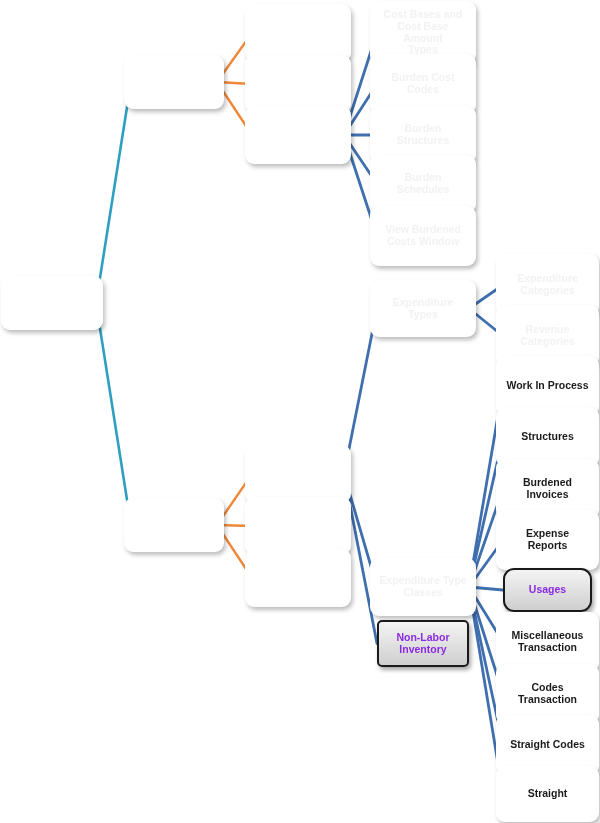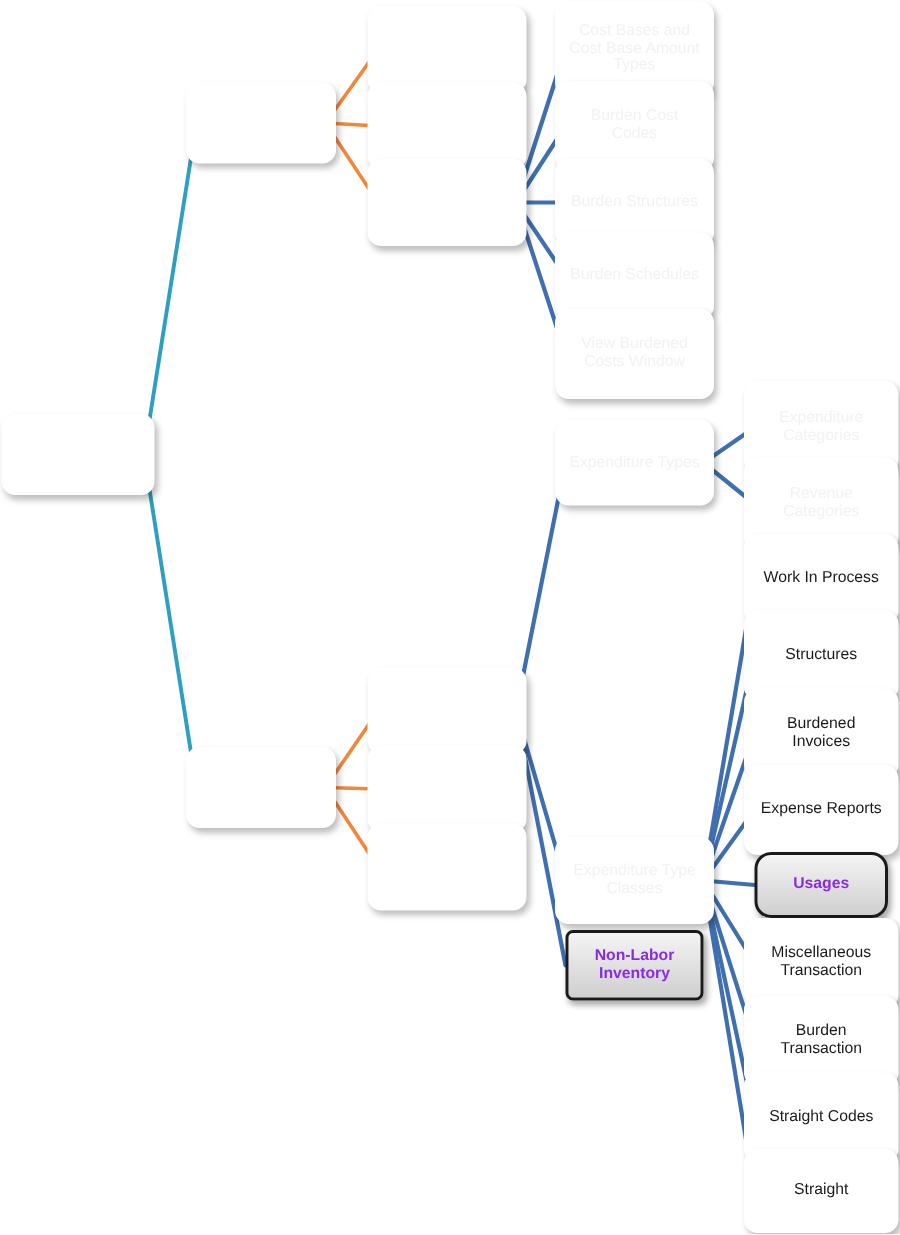--- a/index.html
+++ b/index.html
@@ -61,21 +61,21 @@
   }
   .n-orange {
     background: #F79646;
     color: #ffffff;
     font-weight: normal;
     font-size: 10.5px;
   }
   .n-blue {
     background: #8b5cf6;
     color: #1b1b1b;
-    font-weight: normal;
+    font-weight: bold;
     font-size: 10.5px;
   }
   .n-blue.lighttext { color: #f2f2f2; }
   .n-highlight {
     background: linear-gradient(to bottom, #f4f4f4 0%, #e2e2e2 48%, #cfcfcf 100%);
     color: #8a2be2;
     font-weight: bold;
     font-size: 10.5px;
     border: 2px solid #1a1a1a;
     border-radius: 5px;
@@ -150,18 +150,18 @@
 Classes</div>
       <div class="node n-highlight" style="left: 377px; top: 620px; width: 92px; height: 47px;">Non-Labor
 Inventory</div>
       <div class="node n-blue" style="left: 503px; top: 363px; width: 89px; height: 46px;">Work In Process</div>
       <div class="node n-blue" style="left: 503px; top: 414px; width: 89px; height: 46px;">Structures</div>
       <div class="node n-blue" style="left: 503px; top: 466px; width: 89px; height: 46px;">Burdened Invoices</div>
       <div class="node n-blue" style="left: 503px; top: 517px; width: 89px; height: 46px;">Expense Reports</div>
       <div class="node n-highlight" style="left: 503px; top: 568px; width: 89px; height: 44px; border-radius: 11px;">Usages</div>
       <div class="node n-blue" style="left: 503px; top: 619px; width: 89px; height: 46px;">Miscellaneous
 Transaction</div>
-      <div class="node n-blue" style="left: 503px; top: 671px; width: 89px; height: 46px;">Burden
+      <div class="node n-blue" style="left: 503px; top: 671px; width: 89px; height: 46px;">Codes
 Transaction</div>
       <div class="node n-blue" style="left: 503px; top: 722px; width: 89px; height: 46px;">Straight Codes</div>
       <div class="node n-blue" style="left: 503px; top: 773px; width: 89px; height: 42px;">Straight</div>
     </div>
 </div>
 
 </body></html>

